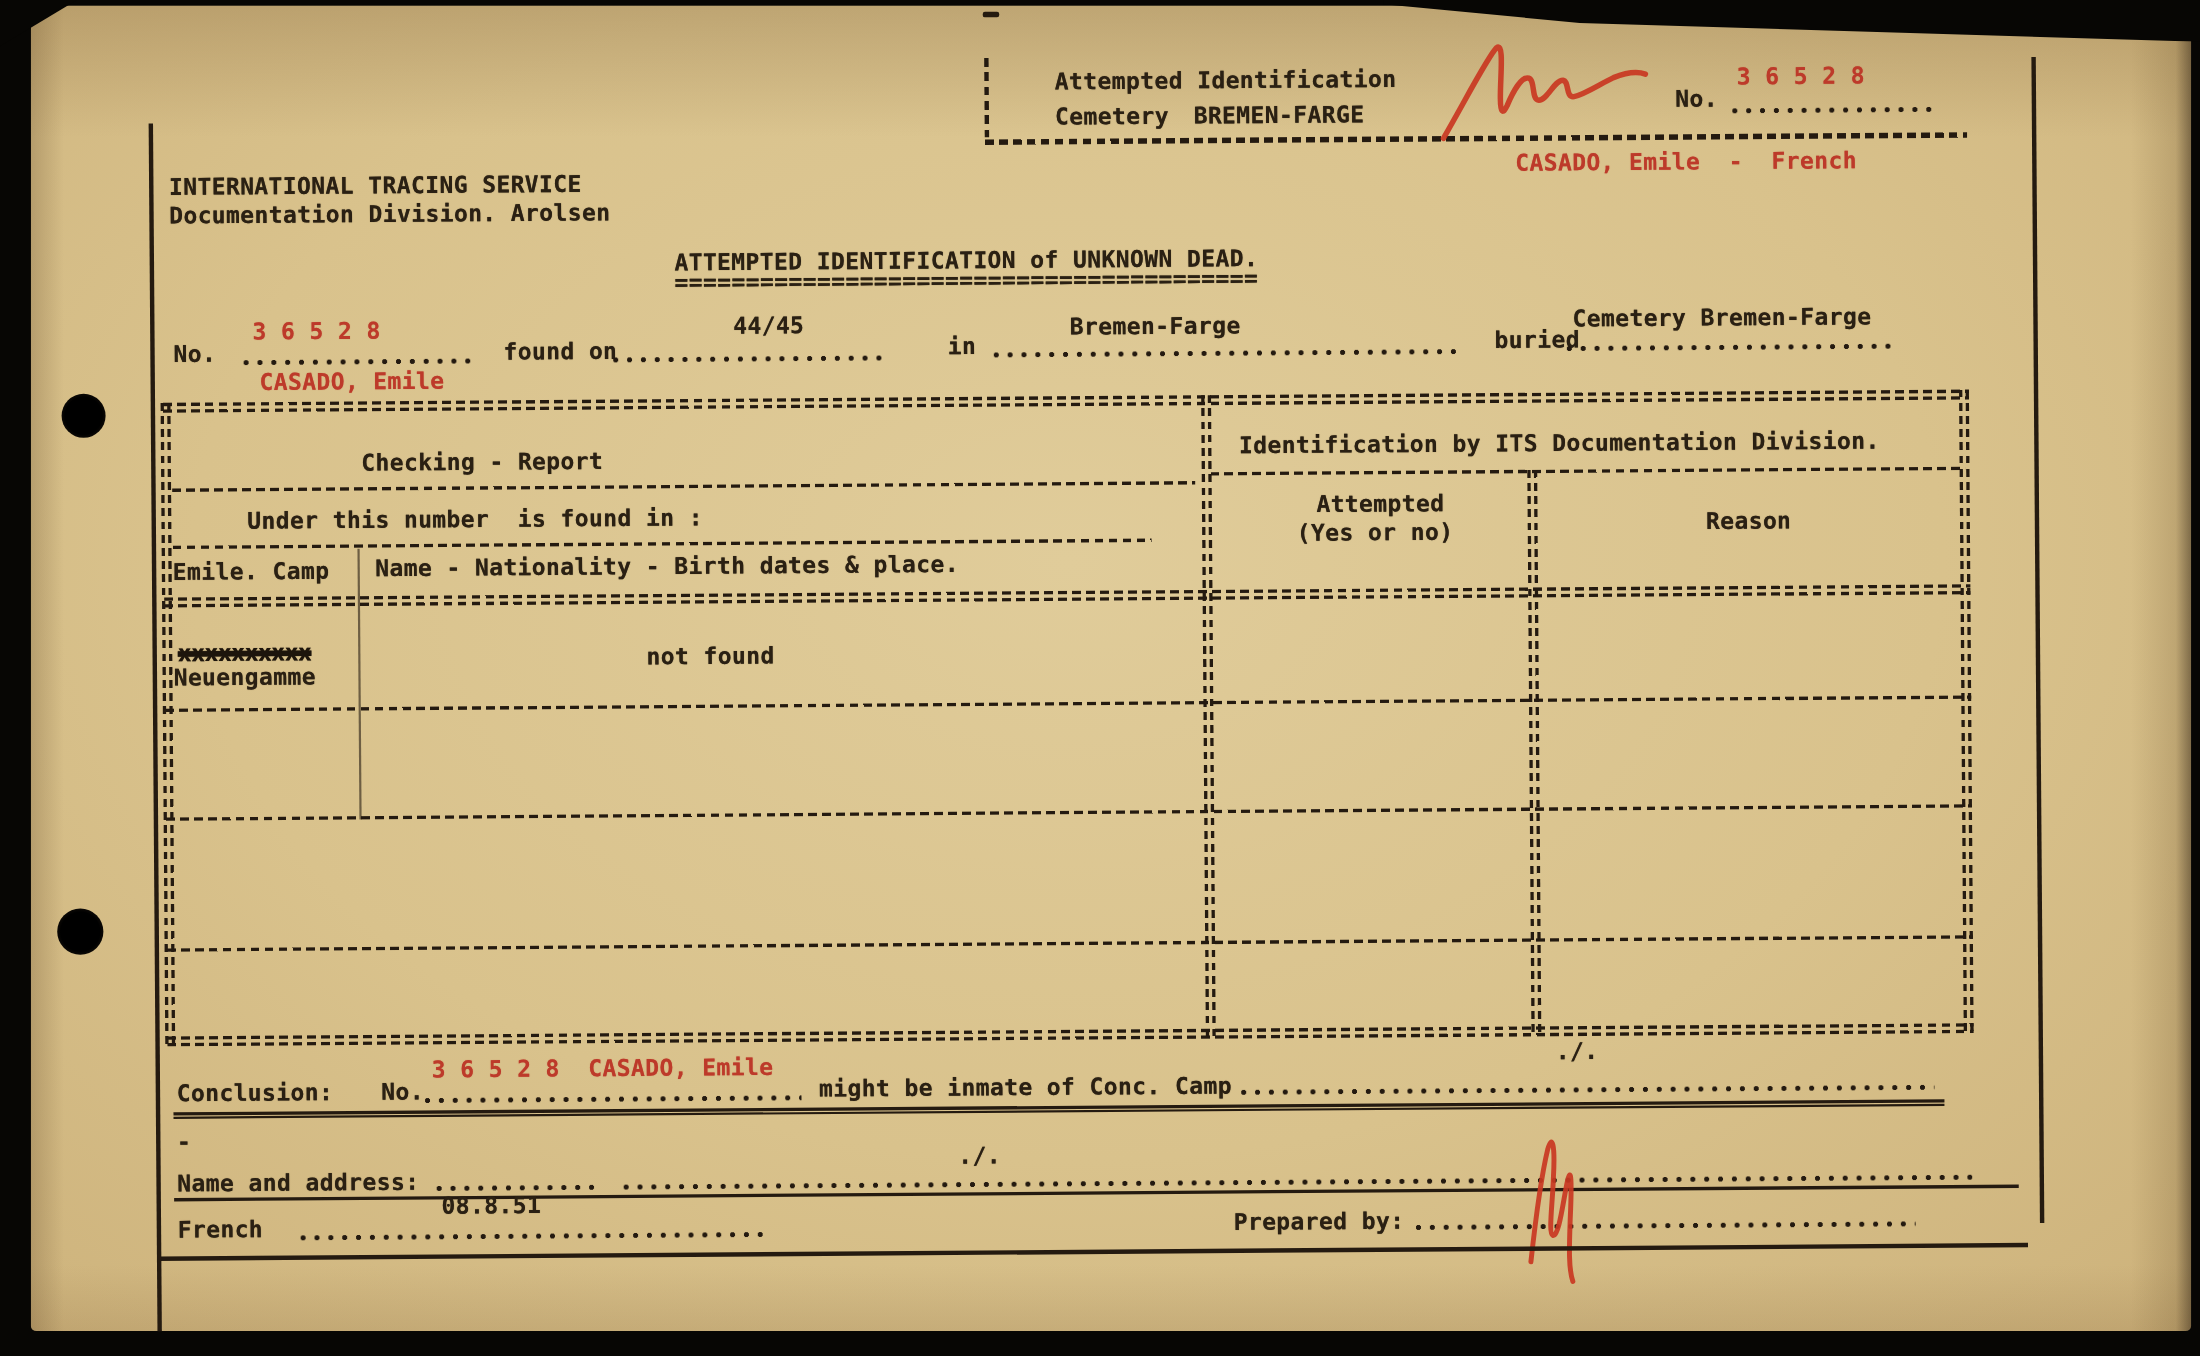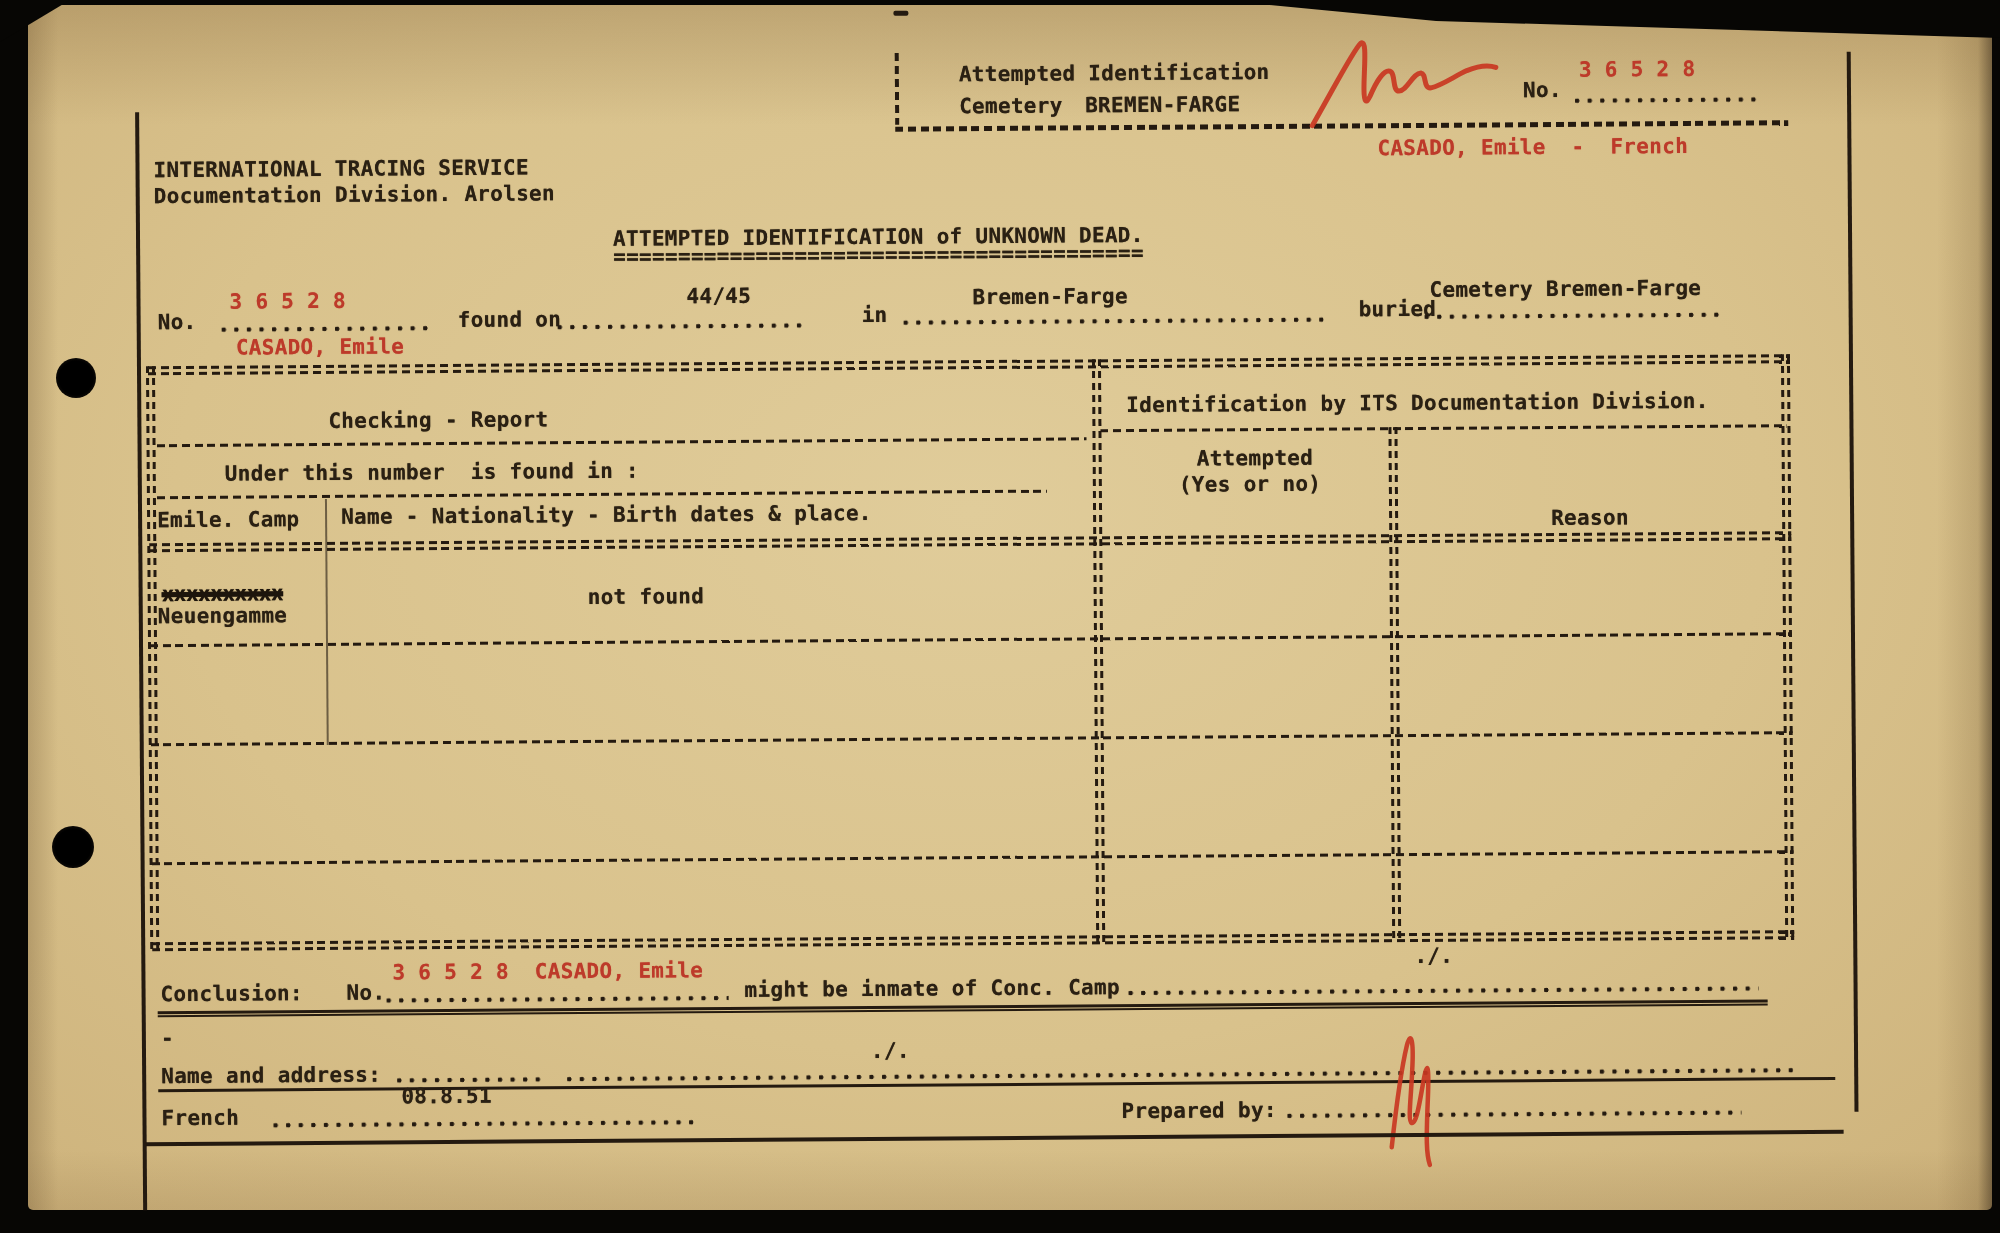--- a/index.html
+++ b/index.html
@@ -76,21 +76,21 @@
     <div class="t" style="left:157px;top:152px;">INTERNATIONAL TRACING SERVICE</div>
     <div class="t" style="left:157px;top:178px;">Documentation Division. Arolsen</div>
 
     <div class="t" style="left:616px;top:224px;">ATTEMPTED IDENTIFICATION of UNKNOWN DEAD.</div>
     <div class="t" style="left:616px;top:242px;">=========================================</div>
 
     <div class="t" style="left:160px;top:304px;">No.</div>
     <div class="t red" style="left:232px;top:284px;">3 6 5 2 8</div>
     <div class="dots" style="left:222px;top:320px;width:212px;"></div>
     <div class="t" style="left:460px;top:304px;">found on</div>
-    <div class="t" style="left:689px;top:282px;">44/45</div>
+    <div class="t" style="left:669px;top:282px;">44/45</div>
     <div class="dots" style="left:558px;top:320px;width:248px;"></div>
     <div class="t" style="left:864px;top:302px;">in</div>
     <div class="t" style="left:975px;top:285px;">Bremen-Farge</div>
     <div class="dots" style="left:904px;top:318px;width:422px;"></div>
     <div class="t" style="left:1361px;top:300px;">buried</div>
     <div class="t" style="left:1432px;top:281px;">Cemetery Bremen-Farge</div>
     <div class="dots" style="left:1425px;top:316px;width:302px;"></div>
     <div class="t red" style="left:238px;top:330px;">CASADO, Emile</div>
 
     <div class="hd2" style="left:150px;top:360px;width:1642px;"></div>
@@ -100,21 +100,21 @@
     <div class="vd2" style="left:1783px;top:360px;height:585px;"></div>
 
     <div class="t" style="left:330px;top:404px;">Checking - Report</div>
     <div class="t" style="left:1128px;top:394px;">Identification by ITS Documentation Division.</div>
     <div class="hd" style="left:158px;top:438px;width:930px;"></div>
     <div class="hd" style="left:1102px;top:430px;width:686px;"></div>
 
     <div class="t" style="left:226px;top:456px;">Under this number  is found in :</div>
     <div class="t" style="left:1198px;top:448px;">Attempted</div>
     <div class="t" style="left:1180px;top:474px;">(Yes or no)</div>
-    <div class="t" style="left:1552px;top:466px;margin-top:44px;">Reason</div>
+    <div class="t" style="left:1552px;top:466px;">Reason</div>
     <div class="hd" style="left:158px;top:490px;width:890px;"></div>
 
     <div class="t" style="left:158px;top:502px;">Emile. Camp</div>
     <div class="t" style="left:342px;top:500px;">Name - Nationality - Birth dates &amp; place.</div>
     <div class="hd2" style="left:150px;top:537px;width:1642px;"></div>
     <div class="sl" style="left:326px;top:494px;width:2px;height:246px;opacity:0.6;"></div>
 
     <div class="t crossed" style="left:162px;top:576px;">xxxxxxxxxx</div>
     <div class="t" style="left:158px;top:598px;">Neuengamme</div>
     <div class="t" style="left:588px;top:582px;">not found</div>

